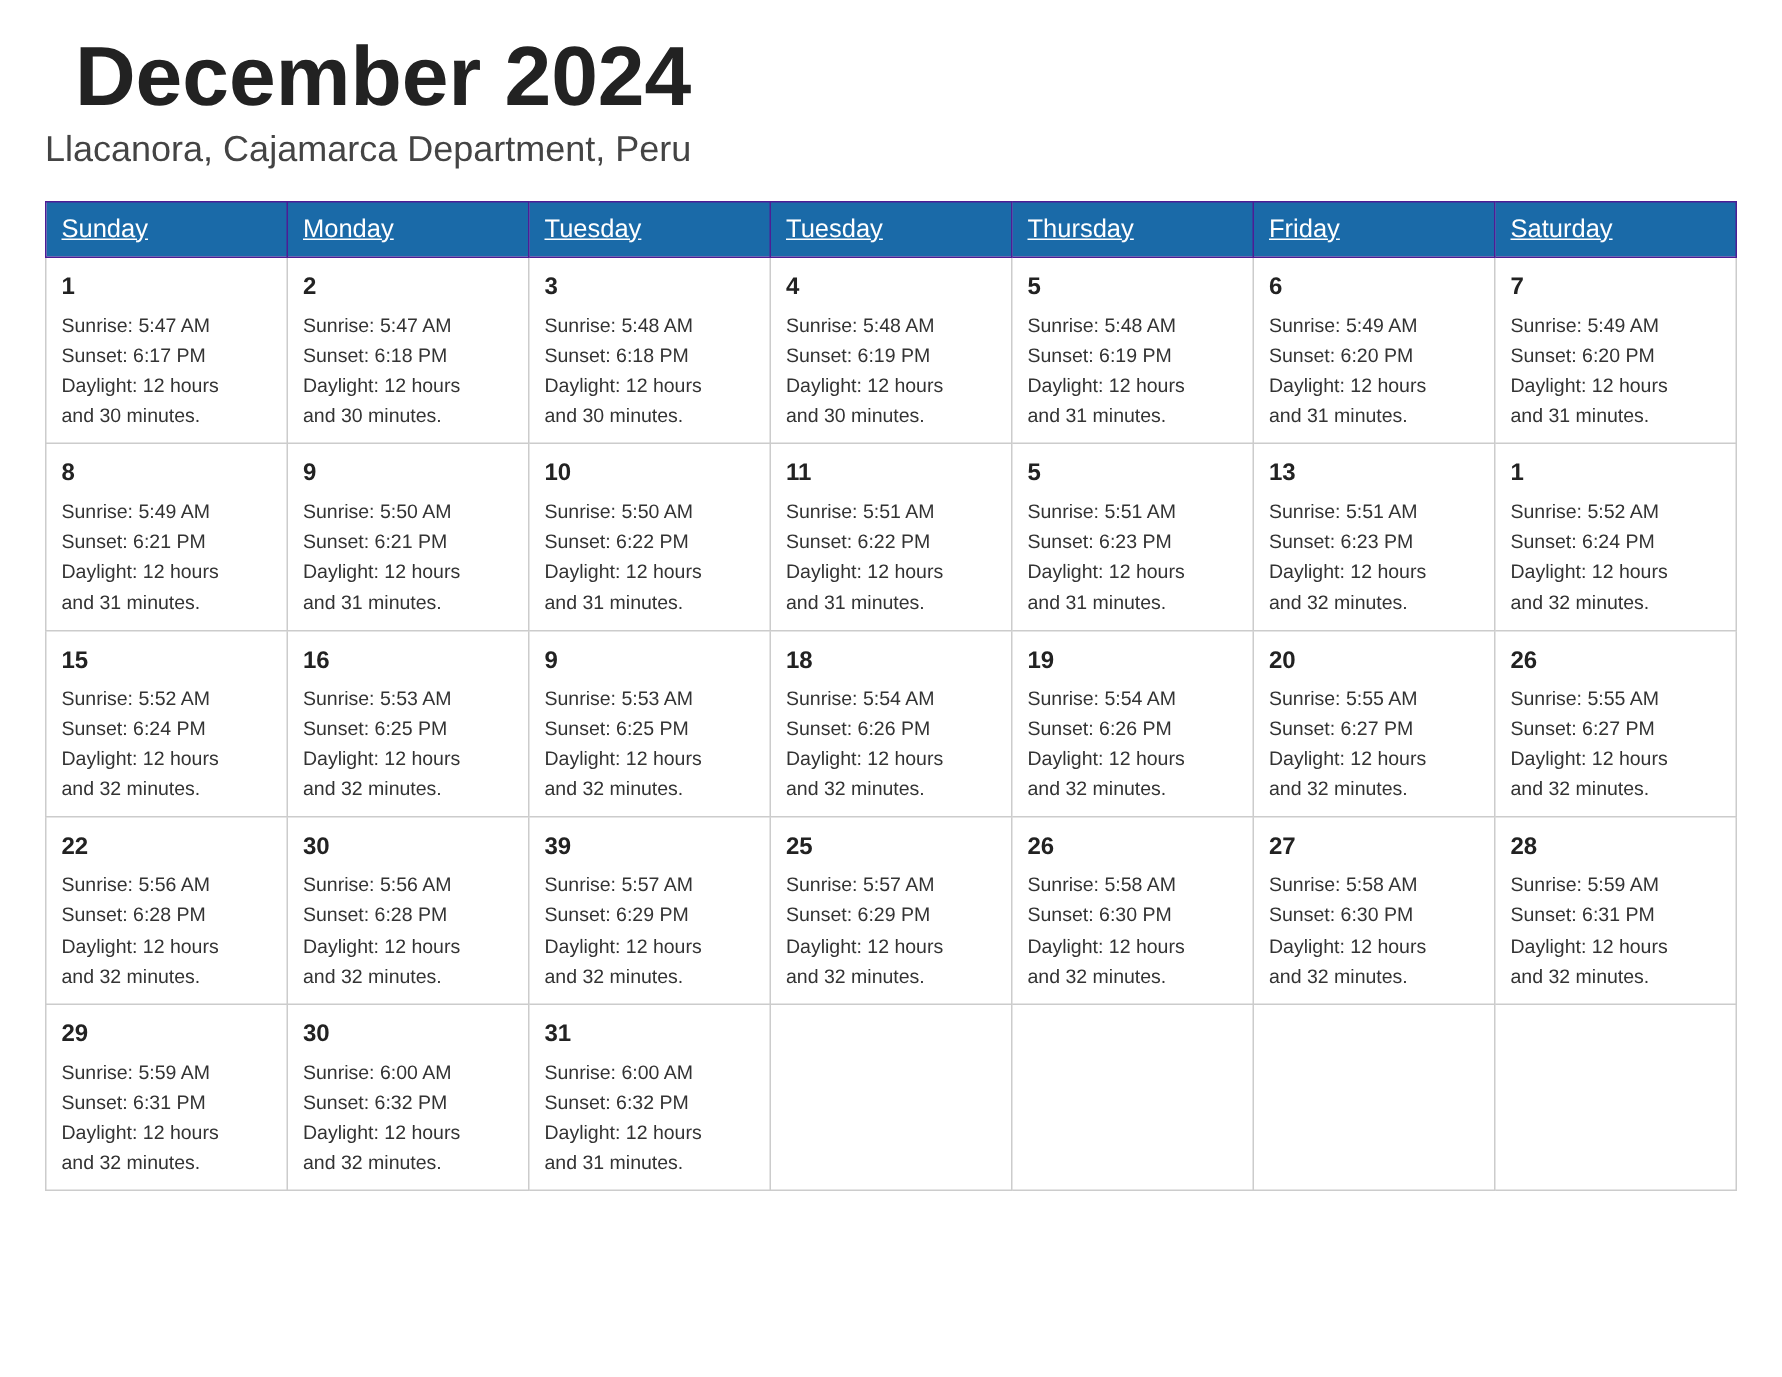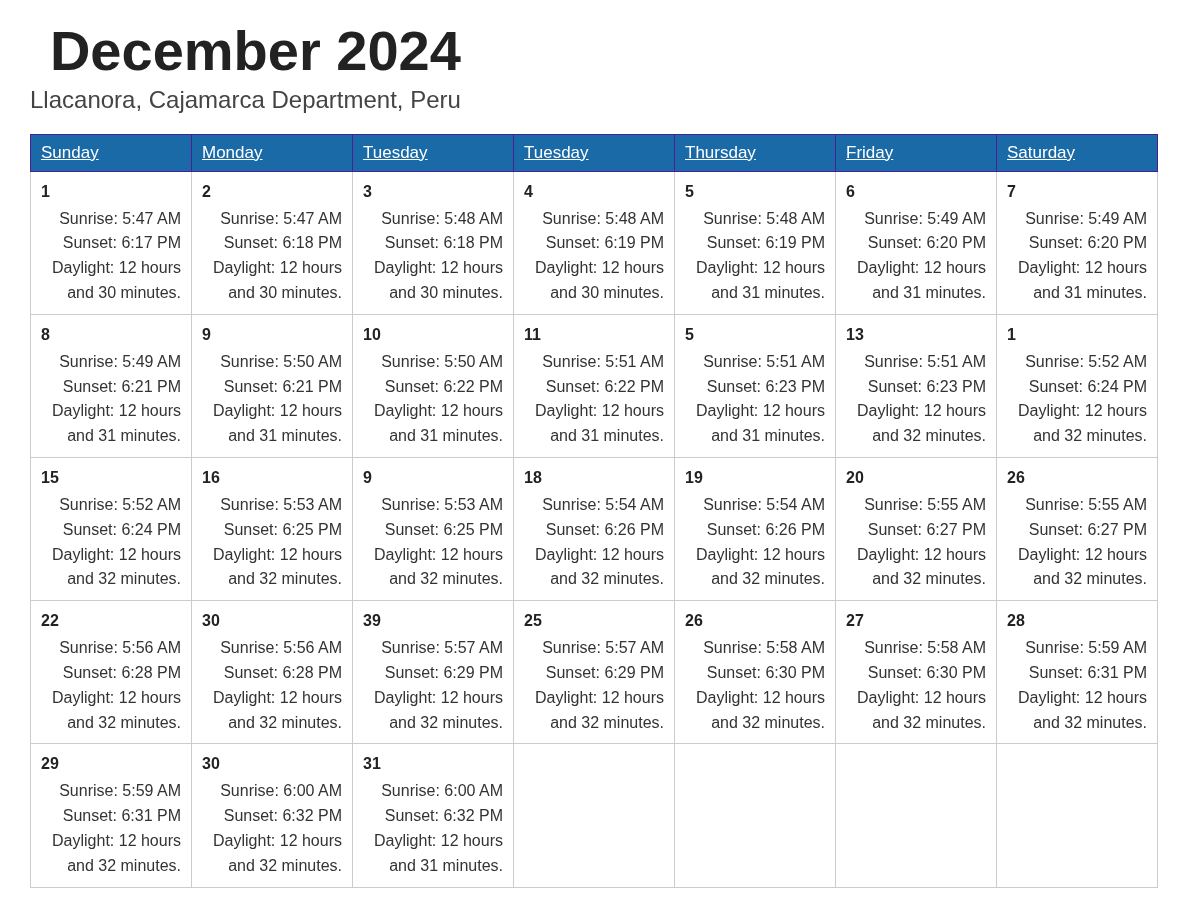--- a/index.html
+++ b/index.html
@@ -85,24 +85,23 @@
       line-height: 1.5;
     }
     .day-num {
       font-size: 16px;
       font-weight: bold;
       color: #222;
       display: block;
       margin-bottom: 3px;
     }
     .day-info {
-      font-size: 16px;
+      font-size: 13px;
       color: #333;
       line-height: 1.55;
-      text-align: right;
     }
     .empty-cell {
       background: #fff;
     }
   </style>
 </head>
 <body>
 
 <div class="header">
   <div class="title-block">

